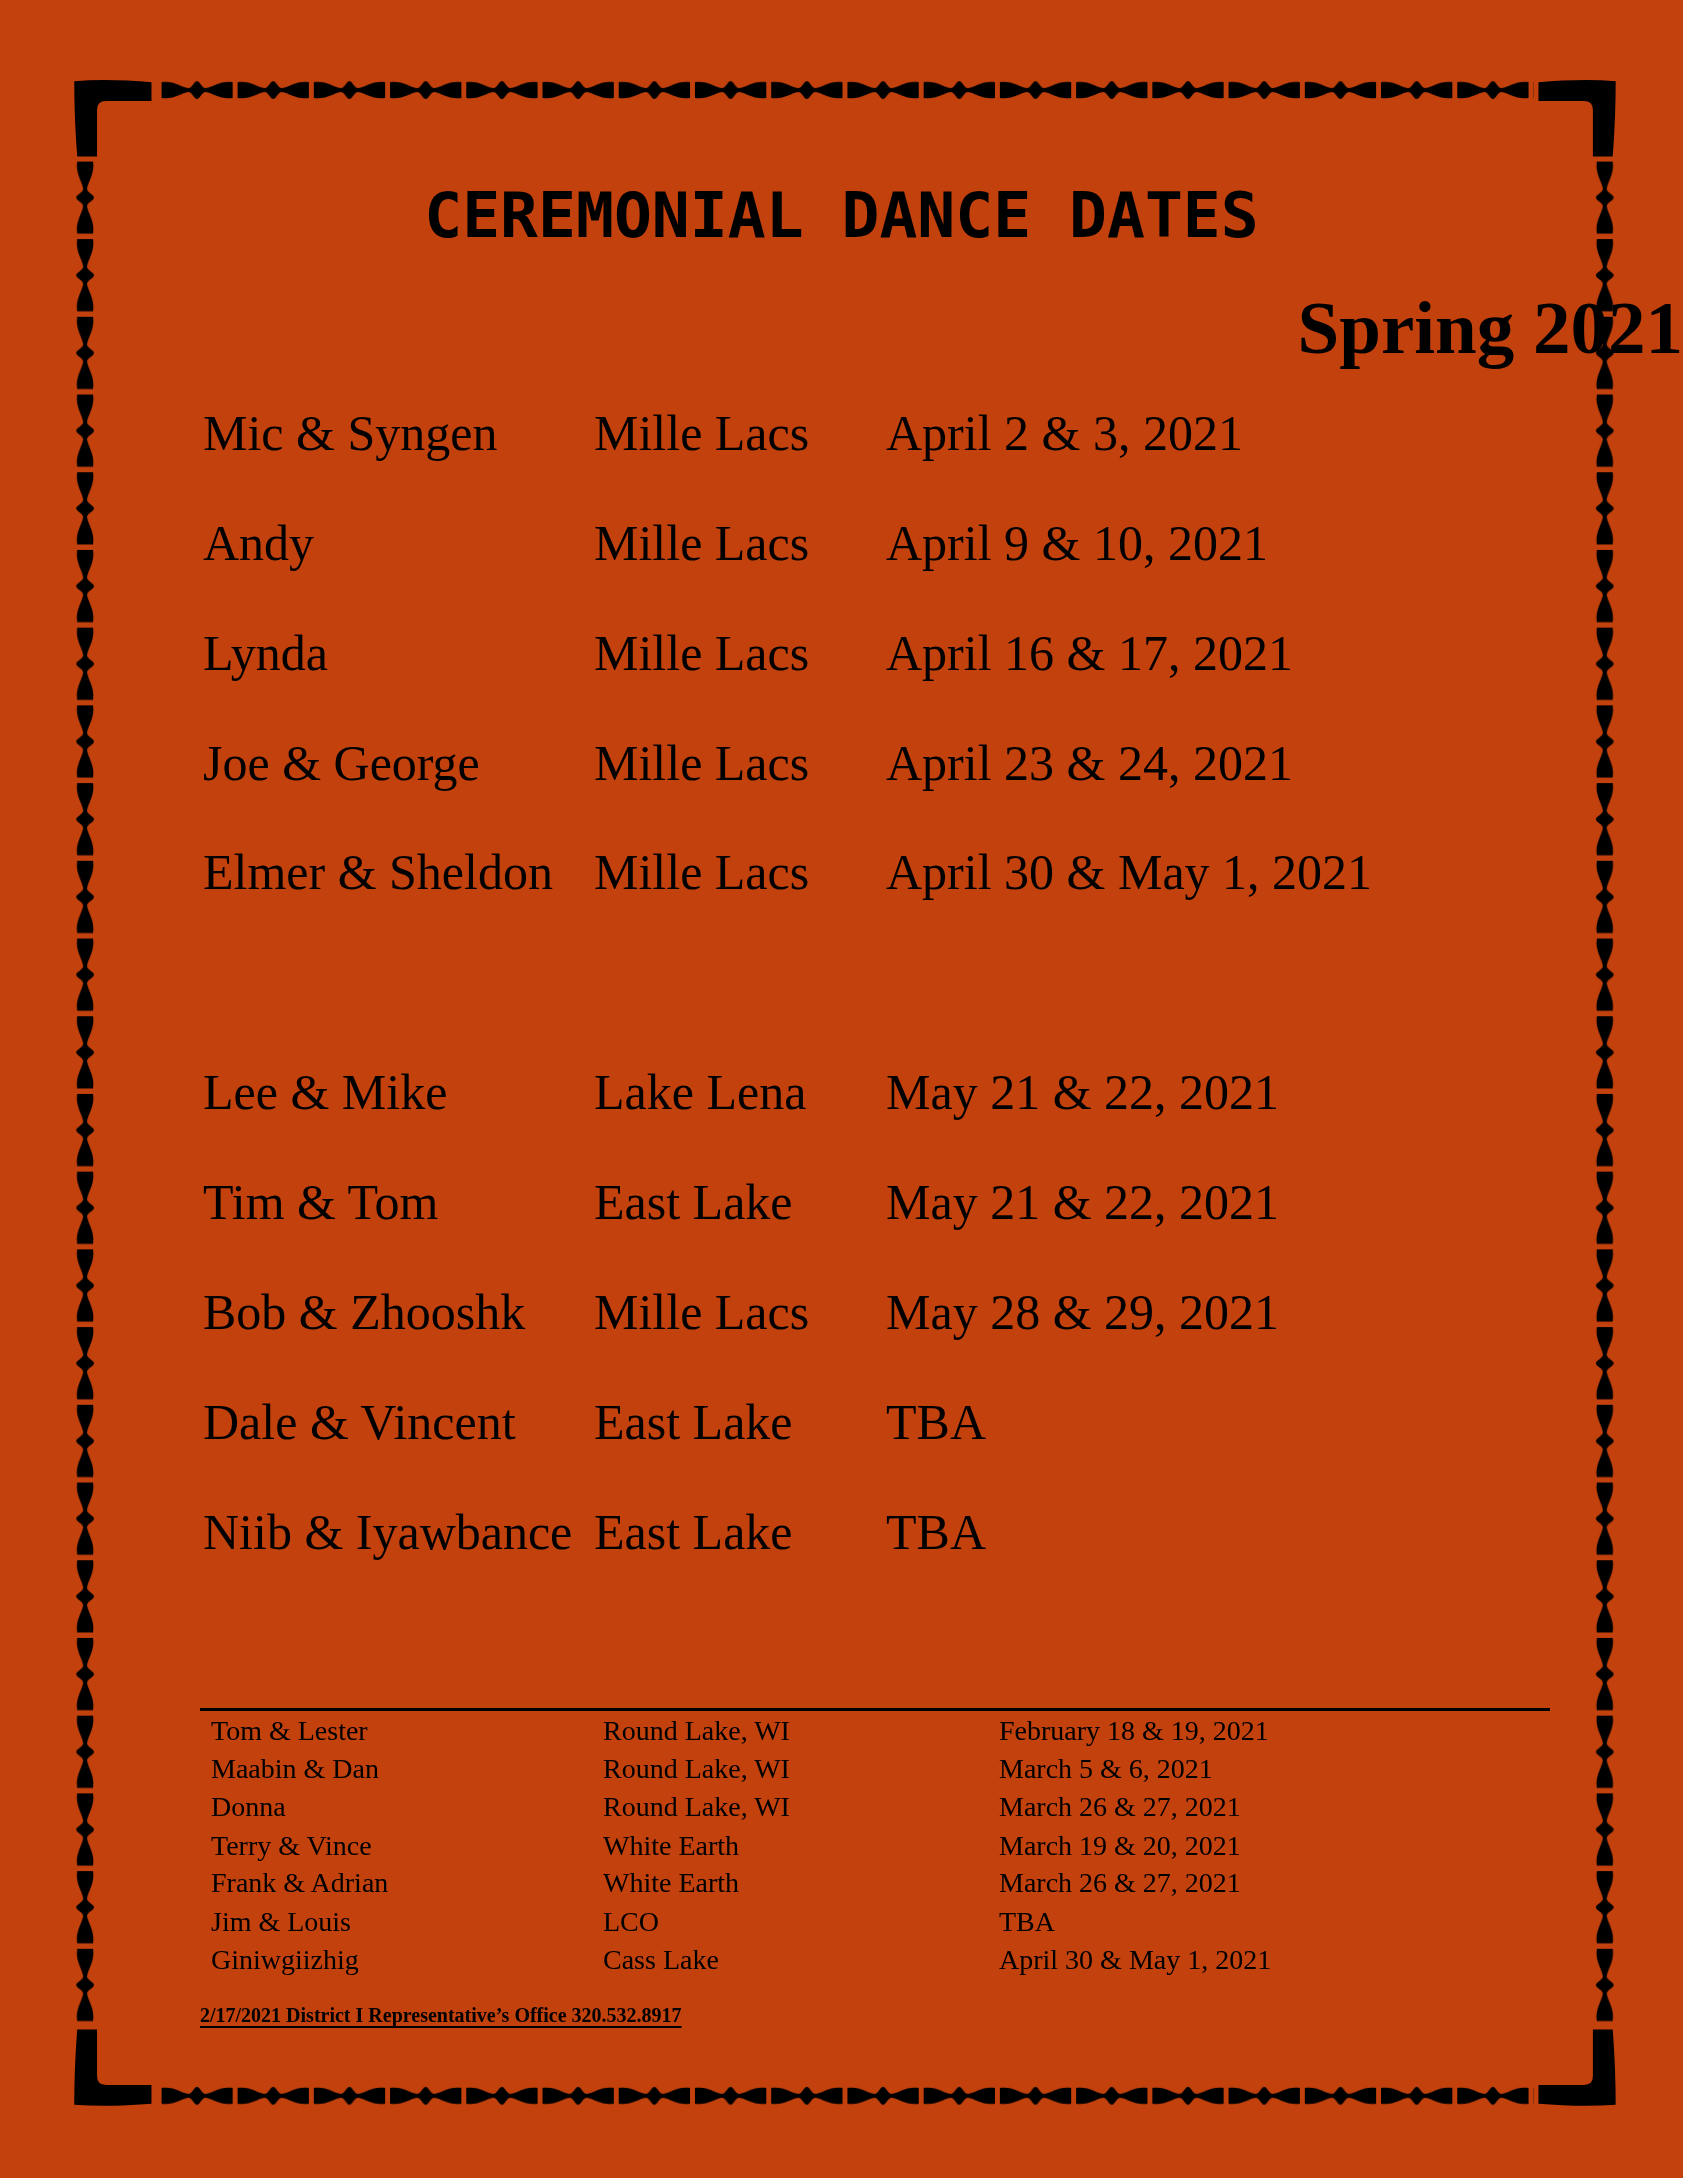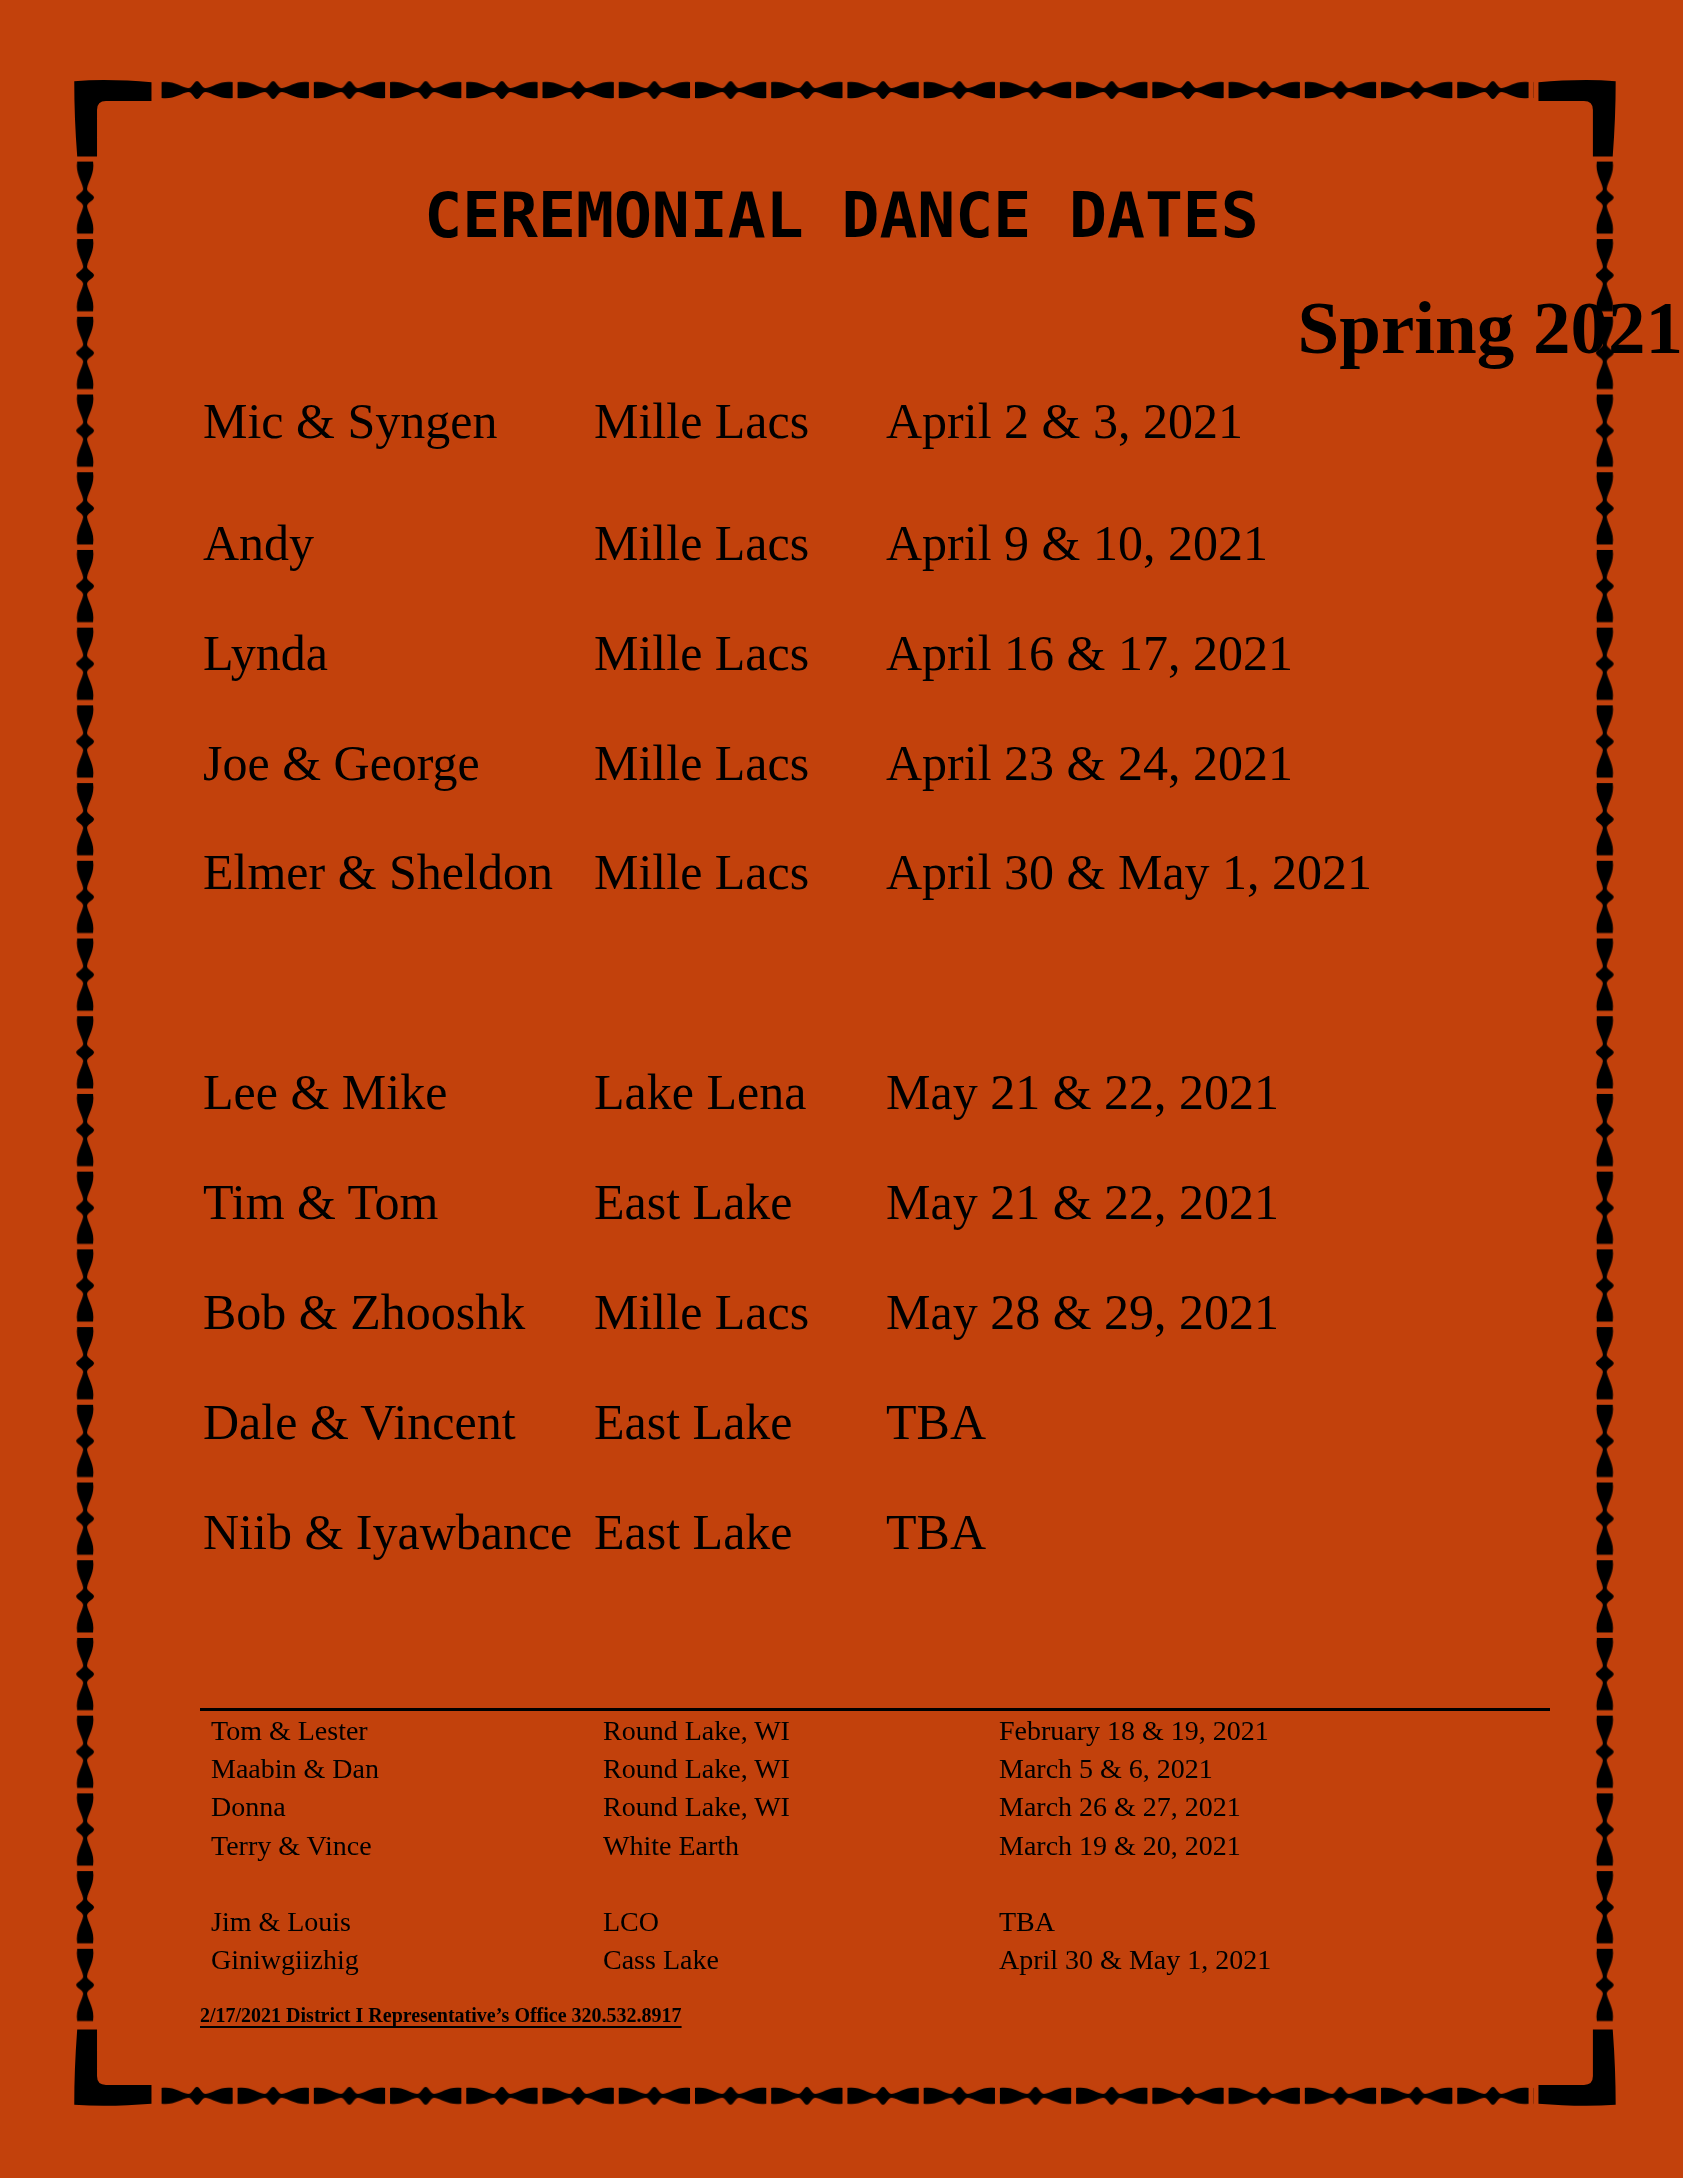--- a/index.html
+++ b/index.html
@@ -100,21 +100,21 @@
     <rect x="1610" y="163" width="22" height="1883" fill="url(#pr)"></rect>
     <use href="#cnr" transform="translate(75,80)"></use>
     <use href="#cnr" transform="translate(1632,80) scale(-1,1)"></use>
     <use href="#cnr" transform="translate(75,2128) scale(1,-1)"></use>
     <use href="#cnr" transform="translate(1632,2128) scale(-1,-1)"></use>
   </svg>
 
   <div class="doc-title">CEREMONIAL DANCE DATES</div>
   <div class="season-heading">Spring 2021</div>
 
-  <div class="main-row" style="top:396px">
+  <div class="main-row" style="top:408px">
     <span class="c-name">Mic &amp; Syngen</span><span class="c-loc">Mille Lacs</span><span class="c-date">April 2 &amp; 3, 2021</span>
   </div>
   <div class="main-row" style="top:518px">
     <span class="c-name">Andy</span><span class="c-loc">Mille Lacs</span><span class="c-date">April 9 &amp; 10, 2021</span>
   </div>
   <div class="main-row" style="top:628px">
     <span class="c-name">Lynda</span><span class="c-loc">Mille Lacs</span><span class="c-date">April 16 &amp; 17, 2021</span>
   </div>
   <div class="main-row" style="top:738px">
     <span class="c-name">Joe &amp; George</span><span class="c-loc">Mille Lacs</span><span class="c-date">April 23 &amp; 24, 2021</span>
@@ -145,20 +145,23 @@
   </div>
   <div class="sub-row" style="top:1755px">
     <span class="c-name">Maabin &amp; Dan</span><span class="c-loc">Round Lake, WI</span><span class="c-date">March 5 &amp; 6, 2021</span>
   </div>
   <div class="sub-row" style="top:1793px">
     <span class="c-name">Donna</span><span class="c-loc">Round Lake, WI</span><span class="c-date">March 26 &amp; 27, 2021</span>
   </div>
   <div class="sub-row" style="top:1832px">
     <span class="c-name">Terry &amp; Vince</span><span class="c-loc">White Earth</span><span class="c-date">March 19 &amp; 20, 2021</span>
   </div>
+  <div class="sub-row" style="top:1869px">
+    <span class="c-name">Frank &amp; Adrian</span><span class="c-loc">White Earth</span><span class="c-date">March 26 &amp; 27, 2021</span>
+  </div>
   <div class="sub-row" style="top:1908px">
     <span class="c-name">Jim &amp; Louis</span><span class="c-loc">LCO</span><span class="c-date">TBA</span>
   </div>
   <div class="sub-row" style="top:1946px">
     <span class="c-name">Giniwgiizhig</span><span class="c-loc">Cass Lake</span><span class="c-date">April 30 &amp; May 1, 2021</span>
   </div>
 
   <div class="footer-note">2/17/2021 District I Representative’s Office 320.532.8917</div>
 
 </div>

